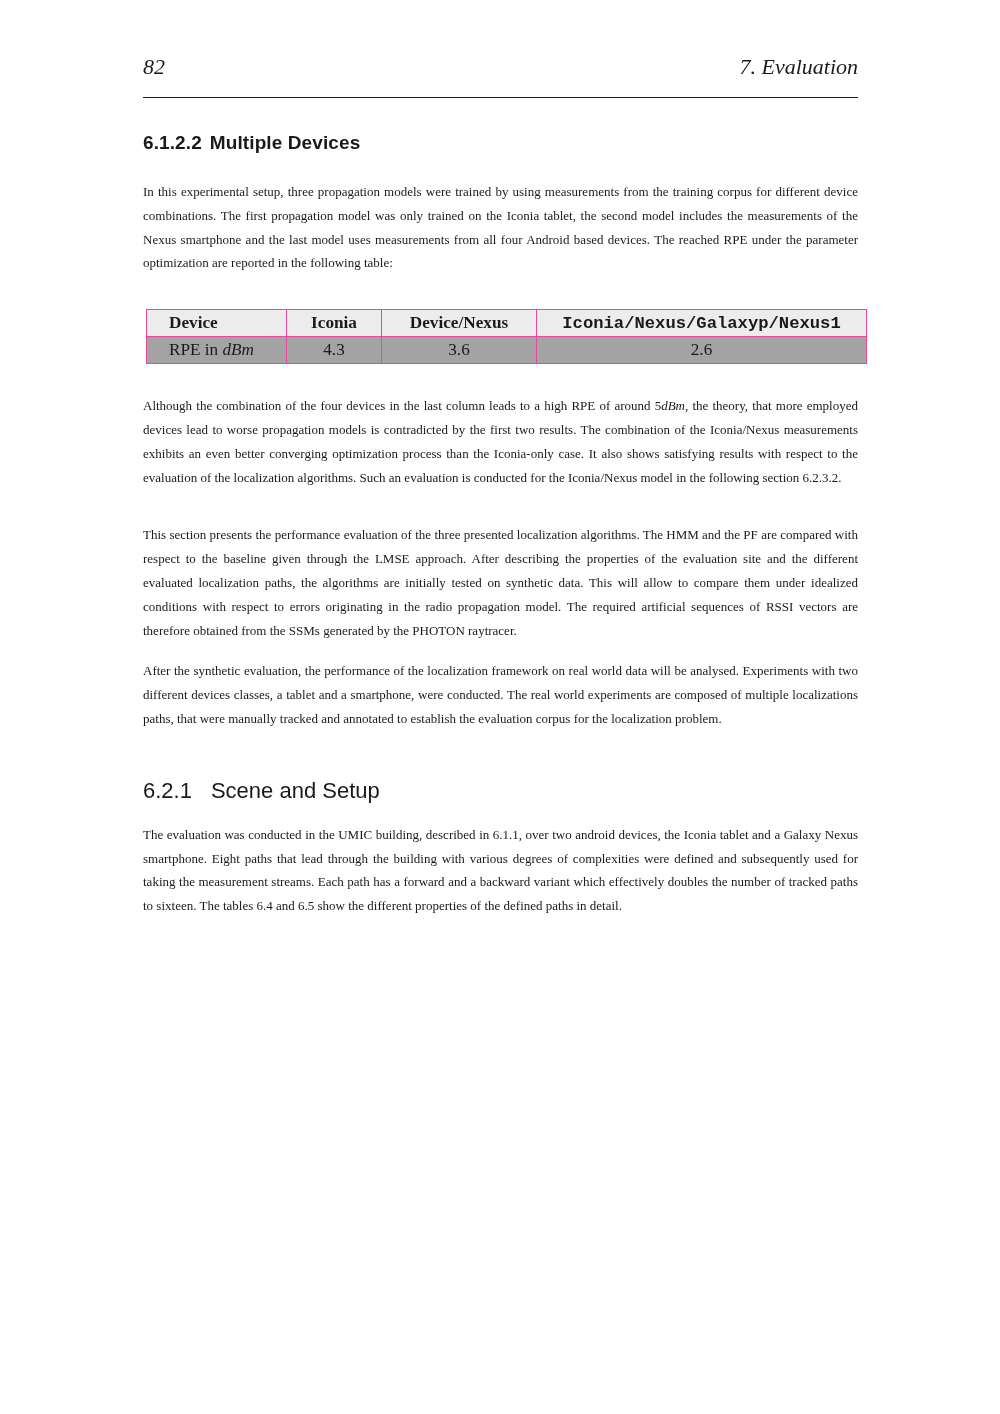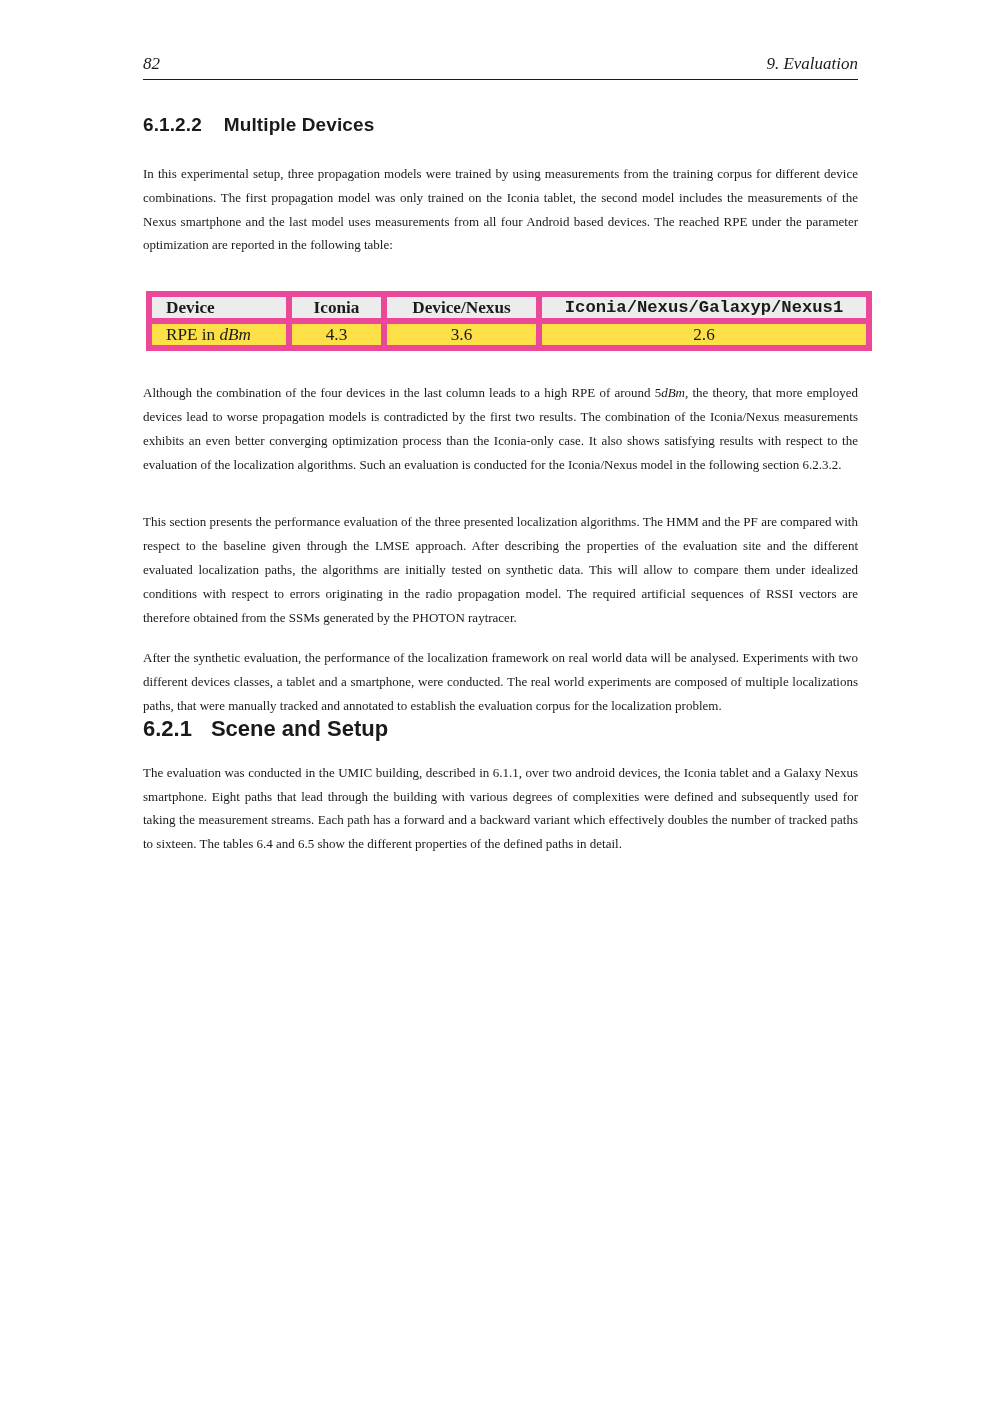--- a/index.html
+++ b/index.html
@@ -20,46 +20,47 @@
   .content {
     width: 715px;
     margin-left: 143px;
     padding-top: 54px;
   }
   
   .running-header {
     display: flex;
     justify-content: space-between;
     align-items: baseline;
-    font-size: 17px;
+    font-size: 22px;
     font-style: italic;
     border-bottom: 1px solid #1a1a1a;
-    padding-bottom: 5px;
+    padding-bottom: 17px;
   }
   
   .h-sub3 {
     margin-top: 35px;
     font-family: "Liberation Sans", sans-serif;
     font-weight: bold;
     font-size: 19px;
     line-height: 1;
     letter-spacing: 0.1px;
   }
-  .h-sub3 .sec-num { margin-right: 22px; }
+  .h-sub3 .sec-num { margin-right: 8px; }
   .h-sec {
     margin-top: 52px;
     font-family: "Liberation Sans", sans-serif;
     font-weight: bold;
     font-size: 29px;
     line-height: 1.05;
   }
   .h-sec .sec-num { margin-right: 25px; }
   .h-sub2 {
+    margin-top: 49px;
     font-family: "Liberation Sans", sans-serif;
-    font-weight: bold;
+    font-weight: normal;
     font-size: 22px;
     line-height: 1;
   }
   .h-sub2 .sec-num { margin-right: 19px; }
   
   .para {
     font-size: 13px;
     line-height: 23.8px;
     text-align: justify;
   }
@@ -71,48 +72,48 @@
   .italic { font-style: italic; }
   
   .rpe-table {
     margin: 34px 0 0 3px;
     border-collapse: collapse;
     table-layout: fixed;
     width: 702px;
     font-size: 17.2px;
   }
   .rpe-table td, .rpe-table th {
-    border: 6px solid #ec4899;
+    border: 1px solid #ec4899;
     height: 27px;
-    padding: 0 14px;
+    padding: 0 22px;
     white-space: nowrap;
     overflow: hidden;
   }
   .rpe-table thead th {
     background: #ececec;
     font-weight: bold;
     text-align: left;
   }
   .rpe-table thead th.c { text-align: center; }
-  .rpe-table tbody td { text-align: center; background: #fde047; }
+  .rpe-table tbody td { text-align: center; background: #a3a3a3; }
   .rpe-table tbody td.l { text-align: left; }
   .col-device { width: 140px; }
   .col-iconia { width: 95px; }
   .col-iconia-nexus { width: 155px; }
   .col-all { width: 330px; font-family: Liberation Mono, monospace; }
 </style>
 </head>
 <body>
 
 <div class="page">
   <div class="content">
 
     <div class="running-header">
       <span>82</span>
-      <span>9. Evaluation</span>
+      <span>7. Evaluation</span>
     </div>
 
     <div class="h-sub3">
       <span class="sec-num">6.1.2.2</span><span>Multiple Devices</span>
     </div>
 
     <p class="para mt-after-h3">In this experimental setup, three propagation models were trained by using measurements from the training corpus for different device combinations. The first propagation model was only trained on the Iconia tablet, the second model includes the measurements of the Nexus smartphone and the last model uses measurements from all four Android based devices. The reached RPE under the parameter optimization are reported in the following table:</p>
 
     <table class="rpe-table">
       <thead>

